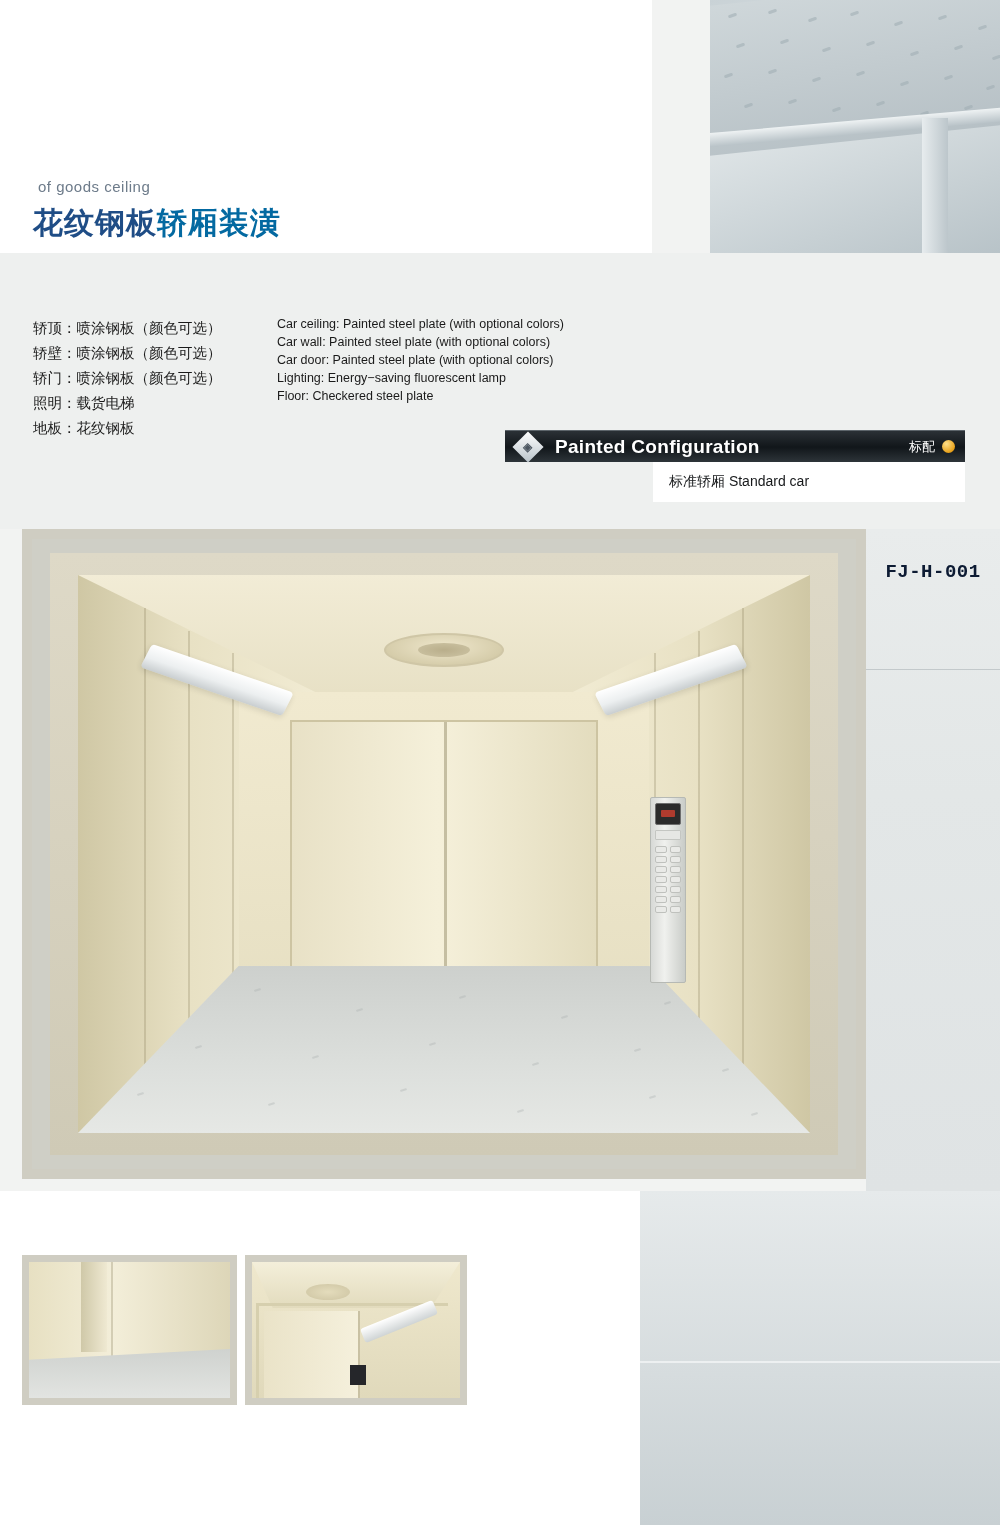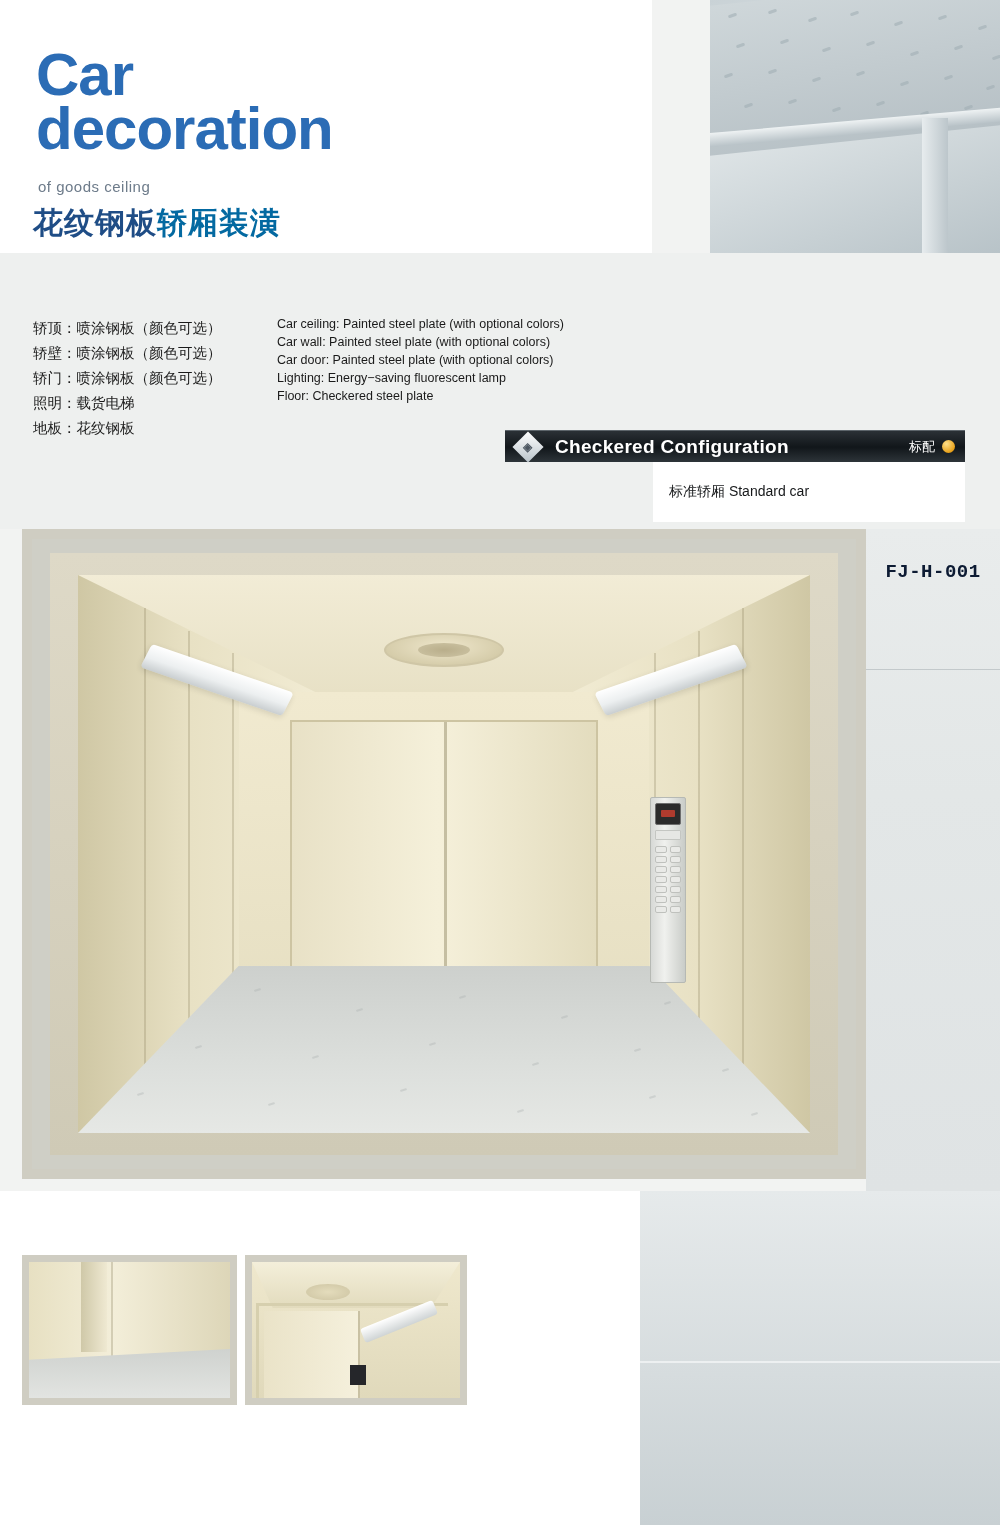--- a/index.html
+++ b/index.html
@@ -114,21 +114,21 @@
   .std-bar .std-cn {
     margin-left: auto; margin-right: 10px; color: #ffffff; font-size: 13px;
     display: flex; align-items: center; gap: 7px;
   }
   .std-bar .amber-dot {
     width: 13px; height: 13px; border-radius: 50%;
     background: radial-gradient(circle at 35% 30%, #ffe08a, #e8a11a 70%, #b87b08);
     display: inline-block;
   }
   .std-sub-panel {
-    position: absolute; left: 653px; top: 462px; width: 312px; height: 60px;
+    position: absolute; left: 653px; top: 462px; width: 312px; height: 40px;
     background: #ffffff;
     display: flex; align-items: center;
   }
   .std-sub-panel .txt {
     padding-left: 16px; font-size: 14px; color: #16181a;
   }
   .code-panel {
     position: absolute; left: 866px; top: 529px; width: 134px; height: 86px;
     display: flex; align-items: center; justify-content: center;
   }
@@ -367,24 +367,20 @@
     <div class="beam"></div>
     <div class="col"></div>
   </div>
 
   <div class="bg-right-mid"></div>
   <div class="bg-lower-left-white"></div>
   <div class="bg-lower-right">
     <div class="shelf"></div>
   </div>
 
-  <div class="title">
-    <div>Car</div>
-    <div>decoration</div>
-  </div>
   <div class="subtitle-en">of goods ceiling</div>
   <div class="subtitle-cn">
     <span>花纹钢板</span><span class="light">轿厢装潢</span>
   </div>
 
   <div class="spec-cn">
     <div>轿顶：喷涂钢板（颜色可选）</div>
     <div>轿壁：喷涂钢板（颜色可选）</div>
     <div>轿门：喷涂钢板（颜色可选）</div>
     <div>照明：载货电梯</div>
@@ -395,21 +391,21 @@
     <div>Car wall: Painted steel plate (with optional colors)</div>
     <div>Car door: Painted steel plate (with optional colors)</div>
     <div>Lighting:  Energy−saving fluorescent lamp</div>
     <div>Floor:  Checkered steel plate</div>
   </div>
 
   <div class="std-bar">
     <div class="diamond">
       <span>◈</span>
     </div>
-    <div class="std-title">Checkered Configuration</div>
+    <div class="std-title">Painted Configuration</div>
     <div class="std-cn">
       <span>标配</span>
       <span class="amber-dot"></span>
     </div>
   </div>
 
   <div class="std-sub-panel">
     <div class="txt">标准轿厢 Standard car</div>
   </div>
 

